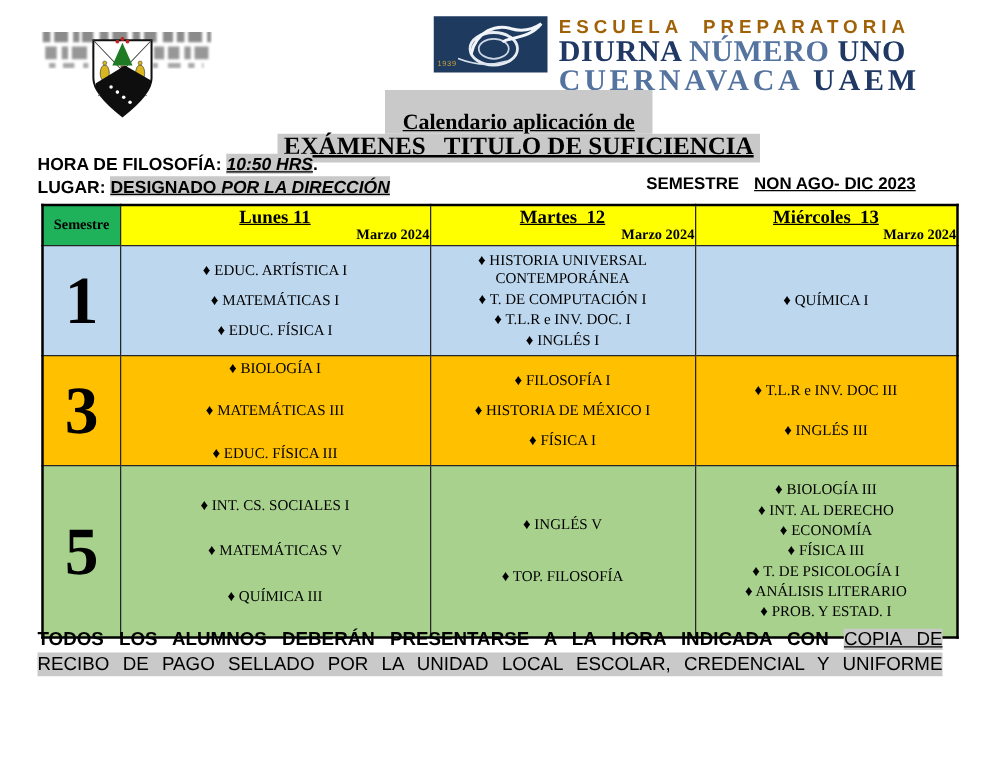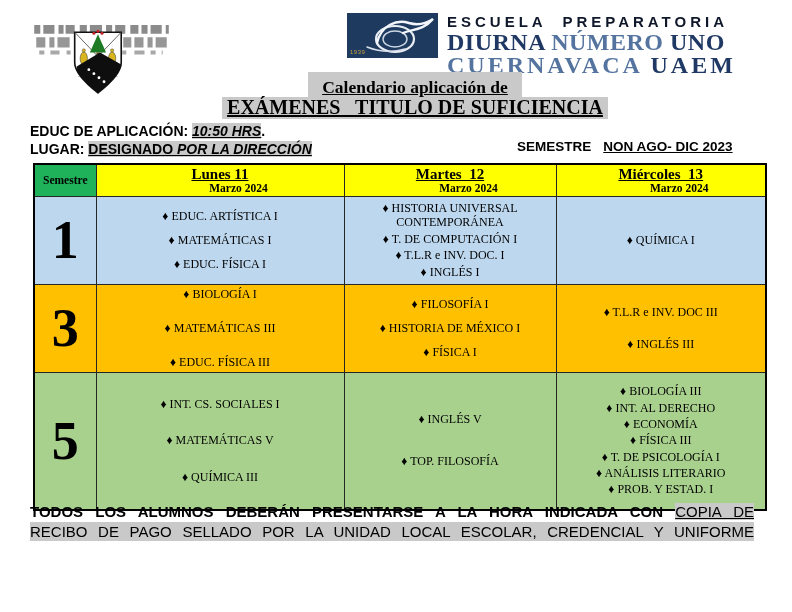--- a/index.html
+++ b/index.html
@@ -7,44 +7,44 @@
     width:792px;height:612px;position:relative;background:#ffffff;
     font-family:"Liberation Sans",sans-serif;overflow:hidden;color:#000;
   }
   
   .coat{position:absolute;left:33px;top:14px;width:137px;height:86px;}
   .logo-right{position:absolute;left:347px;top:13px;display:flex;gap:9px;align-items:flex-start;}
   .logo-square{width:91px;height:45px;background:var(--navy,#1E3A5F);position:relative;flex:0 0 auto;}
   .logo-square svg{position:absolute;inset:0;}
   .logo-year{position:absolute;left:3px;bottom:3px;font-size:6px;color:#c9a23a;letter-spacing:.5px;}
   .logo-text{line-height:1;padding-top:1px;}
-  .lt1{font-weight:700;font-size:15px;letter-spacing:4px;color:#0f172a;white-space:pre;}
+  .lt1{font-weight:700;font-size:15px;letter-spacing:4px;color:#a16207;white-space:pre;}
   .lt2{font-family:"Liberation Serif",serif;font-weight:700;font-size:24px;color:#1F3864;letter-spacing:.5px;margin-top:1px;white-space:pre;}
   .lt3{font-family:"Liberation Serif",serif;font-weight:700;font-size:24px;color:#1F3864;letter-spacing:3px;margin-top:-1px;white-space:pre;}
   .light{color:#54749F;}
   
   .title{position:absolute;left:200px;top:72px;width:430px;text-align:center;line-height:1.08;}
   .title-l1,.title-l2{display:inline-block;background:var(--hl,#C9C9C9);font-family:"Liberation Serif",serif;font-weight:700;text-decoration:underline;white-space:pre;}
-  .title-l1{font-size:17.5px;padding:6px 14px 0 14px;}
+  .title-l1{font-size:17.5px;padding:16px 14px 0 14px;}
   .title-l2{font-size:20px;padding:0 5px 1px 5px;}
   
   .info{position:absolute;left:30px;top:122px;font-weight:700;font-size:14px;line-height:18px;}
   .hl{background:var(--hl,#C9C9C9);}
   .u{text-decoration:underline;}
   .it{font-style:italic;}
   .semline{position:absolute;left:517px;top:139px;font-weight:700;font-size:13.5px;}
   .semline .val{margin-left:12px;}
   
   table.sched{position:absolute;left:33px;top:163px;border-collapse:collapse;table-layout:fixed;width:732px;border:2px solid #000;}
   table.sched td,table.sched th{border:1px solid #262626;padding:0;}
   thead tr{height:32px;}
   th.corner{background:var(--green,#1FB25A);font-family:"Liberation Serif",serif;font-weight:700;font-size:11.5px;color:#000;}
   th.day{background:var(--yellow,#FFFF00);font-family:"Liberation Serif",serif;vertical-align:middle;}
   .day-name{font-weight:700;font-size:15px;text-decoration:underline;white-space:pre;text-align:center;line-height:16px;}
-  .day-month{font-weight:700;font-size:11.5px;text-align:center;line-height:13px;margin-left:37px;}
+  .day-month{font-weight:700;font-size:11.5px;text-align:right;line-height:13px;margin-left:37px;}
   td.sem-num{font-family:"Liberation Serif",serif;font-weight:700;font-size:54px;text-align:center;vertical-align:middle;line-height:1;}
   .cell-flex{display:flex;flex-direction:column;justify-content:space-evenly;align-items:center;box-sizing:border-box;padding:2px 4px;}
   .subject{font-family:"Liberation Serif",serif;font-size:12px;line-height:1.2;text-align:center;}
   
   .footer{position:absolute;left:30px;top:502px;width:724px;font-size:15px;line-height:19.5px;}
   .f-line1{font-weight:700;text-align:justify;text-align-last:justify;}
   .f-line2{font-weight:400;text-align:justify;text-align-last:justify;}
   .f-line1 .hl,.f-line2 .hl{font-weight:400;text-decoration:underline;}
 </style>
 </head>
@@ -97,21 +97,21 @@
     <div class="lt3"><span class="light">CUERNAVACA </span><span>UAEM</span></div>
   </div>
 </div>
 
 <div class="title">
   <div><span class="title-l1">Calendario aplicación de</span></div>
   <div><span class="title-l2">EXÁMENES   TITULO DE SUFICIENCIA</span></div>
 </div>
 
 <div class="info">
-  <div><span>EDUC DE APLICACIÓN: </span><span class="hl u it">10:50 HRS</span><span>.</span></div>
+  <div><span>HORA DE FILOSOFÍA: </span><span class="hl u it">10:50 HRS</span><span>.</span></div>
   <div><span>LUGAR: </span><span class="hl u"><span>DESIGNADO </span><span class="it">POR LA DIRECCIÓN</span></span></div>
 </div>
 <div class="semline">
   <span>SEMESTRE</span><span class="val u">NON AGO- DIC 2023</span>
 </div>
 
 <table class="sched">
   <colgroup>
       <col style="width:62px">
       <col style="width:248px">

